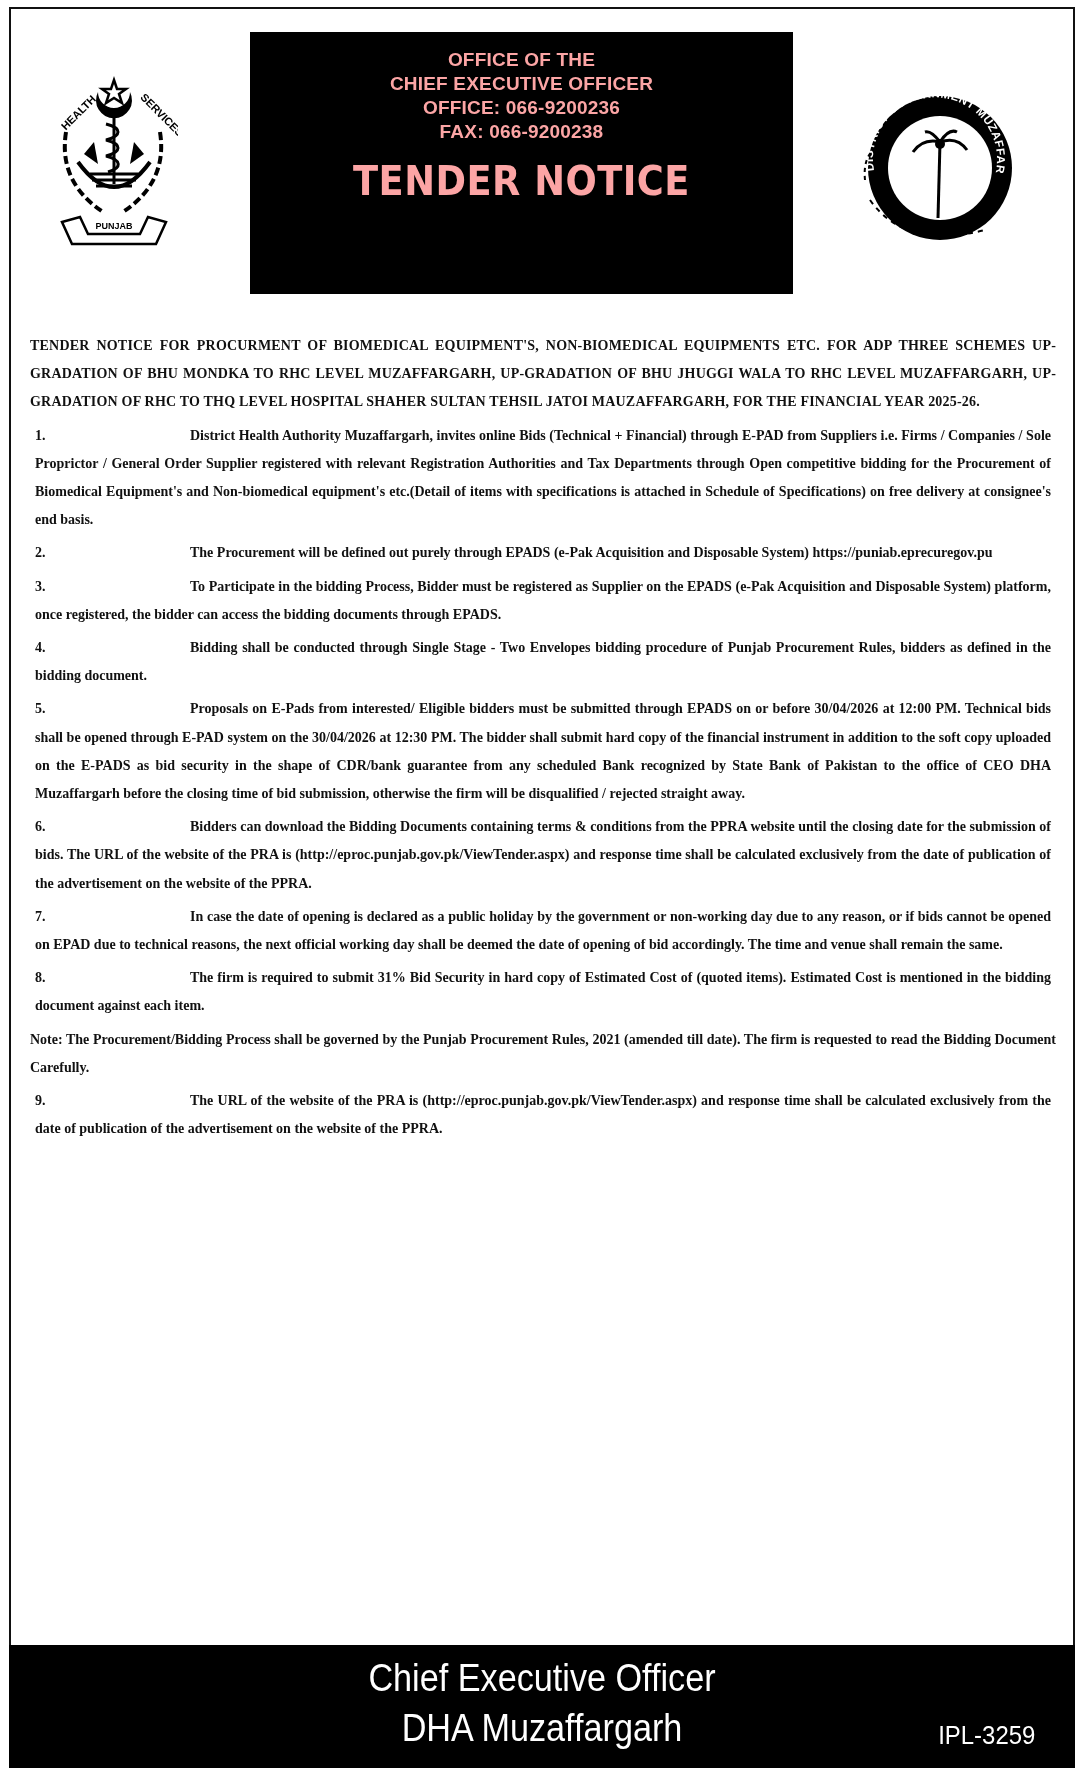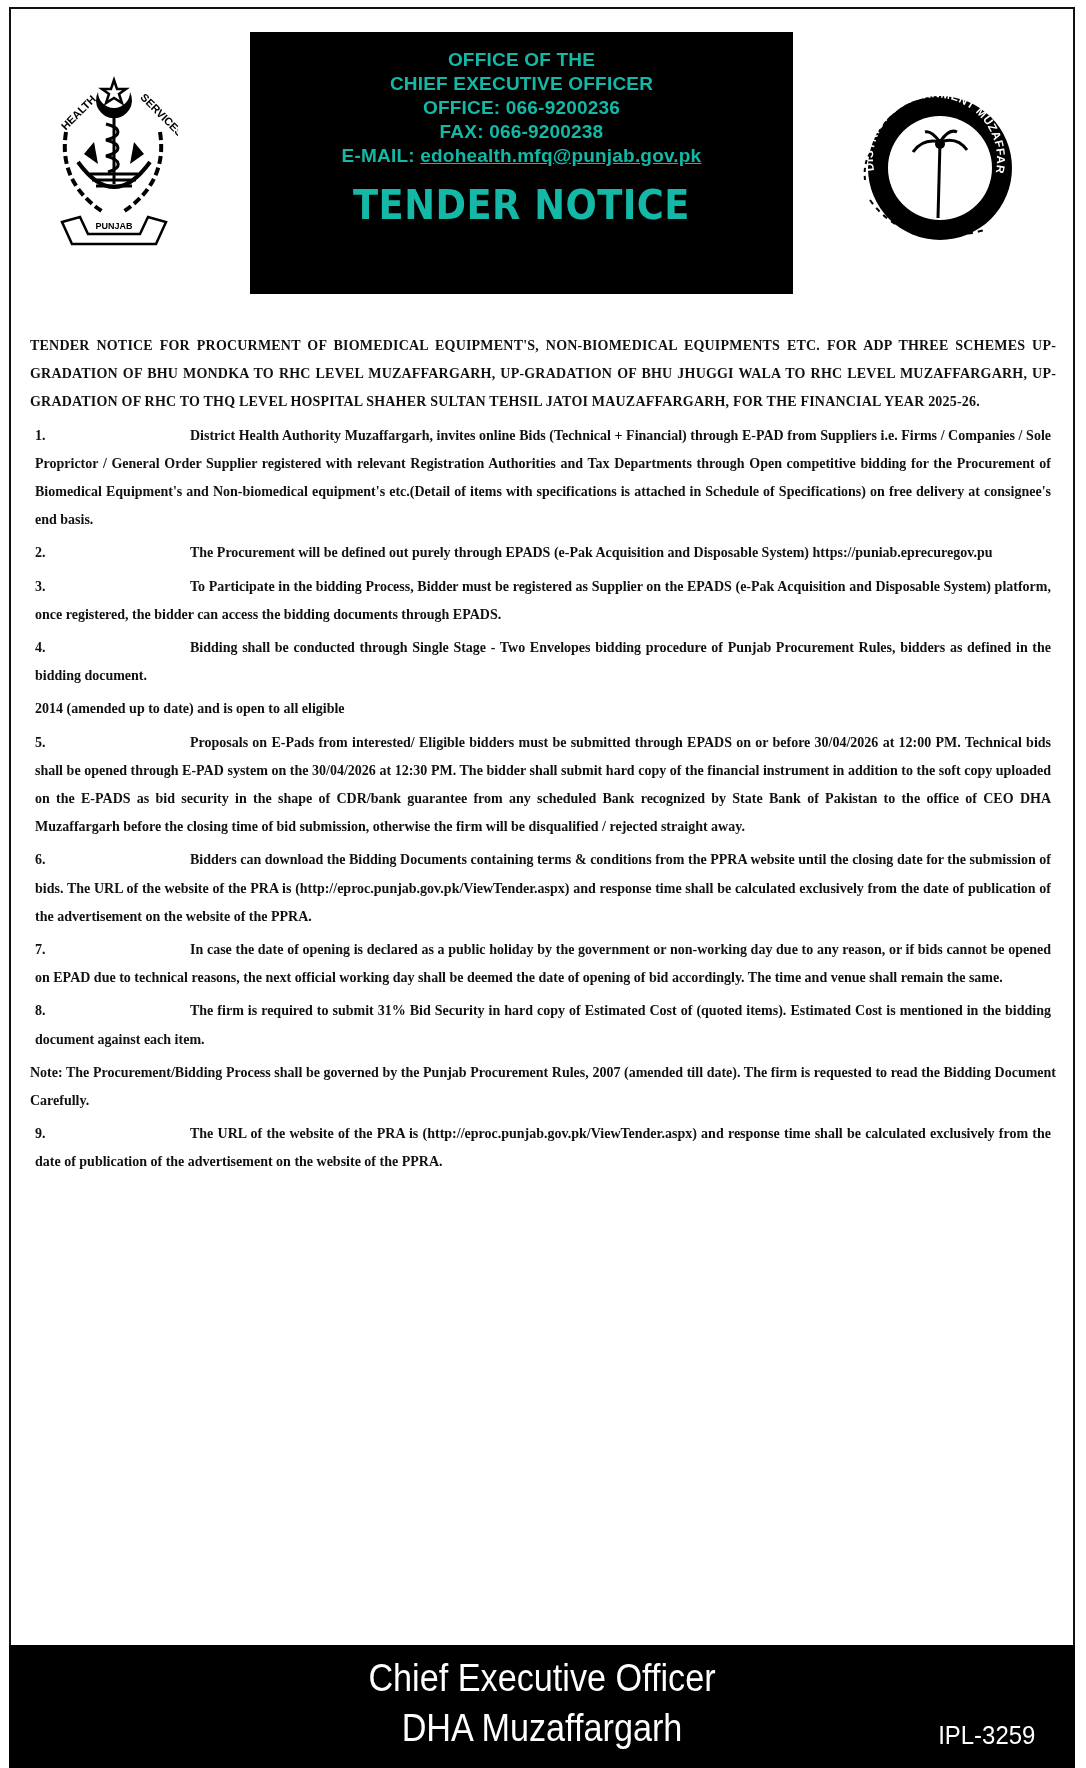--- a/index.html
+++ b/index.html
@@ -3,21 +3,21 @@
   <meta charset="utf-8">
   <style>
     html, body { margin: 0; padding: 0; background: #ffffff; }
     body { width: 1086px; height: 1768px; position: relative; overflow: hidden; }
     .frame {
       position: absolute; left: 9px; top: 7px; width: 1066px; height: 1751px;
       border: 2px solid #111; box-sizing: border-box; background: #fff;
     }
     .header-box {
       position: absolute; left: 250px; top: 32px; width: 543px; height: 262px;
-      background: #000; color: #14b8a6; text-align: center;
+      background: #000; color: #fca5a5; text-align: center;
       font-family: "Liberation Sans", sans-serif; font-weight: bold;
     }
     .header-box .line { font-size: 19px; line-height: 24px; letter-spacing: 0.2px; }
     .header-box .line1 { margin-top: 16px; }
     .header-box .email-link { text-decoration: underline; }
     .header-box .tender-title {
       font-family: "DejaVu Sans", sans-serif; font-size: 40px; font-weight: bold;
       margin-top: 14px; letter-spacing: 0.5px; transform: scaleX(0.92);
     }
     .logo-left { position: absolute; left: 48px; top: 72px; width: 130px; height: 180px; }
@@ -102,56 +102,51 @@
     <path d="M25 120 Q60 170 140 150" fill="none" stroke="#000" stroke-width="2" stroke-dasharray="5 5"></path>
     <path d="M20 100 Q18 80 28 70" fill="none" stroke="#000" stroke-width="2" stroke-dasharray="4 4"></path>
   </svg>
 </div>
 
 <div class="header-box">
   <div class="line line1">OFFICE OF THE</div>
   <div class="line">CHIEF EXECUTIVE OFFICER</div>
   <div class="line">OFFICE: 066-9200236</div>
   <div class="line">FAX: 066-9200238</div>
-  <div class="line">
-    <span>E-MAIL:</span>
-    <span class="email-link">edohealth.mfq@punjab.gov.pk</span>
-  </div>
   <div class="tender-title">TENDER NOTICE</div>
 </div>
 
 <div class="body-text">
   <p class="title-para">TENDER NOTICE FOR PROCURMENT OF BIOMEDICAL EQUIPMENT'S, NON-BIOMEDICAL EQUIPMENTS ETC. FOR ADP THREE SCHEMES UP-GRADATION OF BHU MONDKA TO RHC LEVEL MUZAFFARGARH, UP-GRADATION OF BHU JHUGGI WALA TO RHC LEVEL MUZAFFARGARH, UP-GRADATION OF RHC TO THQ LEVEL HOSPITAL SHAHER SULTAN TEHSIL JATOI MAUZAFFARGARH, FOR THE FINANCIAL YEAR 2025-26.</p>
 
   <p class="para">
     <span class="num">1.</span><span>District Health Authority Muzaffargarh, invites online Bids (Technical + Financial) through E-PAD from Suppliers i.e. Firms / Companies / Sole Proprictor / General Order Supplier registered with relevant Registration Authorities and Tax Departments through Open competitive bidding for the Procurement of Biomedical Equipment's and Non-biomedical equipment's etc.(Detail of items with specifications is attached in Schedule of Specifications) on free delivery at consignee's end basis.</span>
   </p>
   <p class="para">
     <span class="num">2.</span><span>The Procurement will be defined out purely through EPADS (e-Pak Acquisition and Disposable System) https://puniab.eprecuregov.pu</span>
   </p>
   <p class="para">
     <span class="num">3.</span><span>To Participate in the bidding Process, Bidder must be registered as Supplier on the EPADS (e-Pak Acquisition and Disposable System) platform, once registered, the bidder can access the bidding documents through EPADS.</span>
   </p>
   <p class="para">
     <span class="num">4.</span><span>Bidding shall be conducted through Single Stage - Two Envelopes bidding procedure of Punjab Procurement Rules, bidders as defined in the bidding document.</span>
   </p>
-  <p class="para">2014 (amended up to date) and is open to all eligible</p>
   <p class="para">
     <span class="num">5.</span><span>Proposals on E-Pads from interested/ Eligible bidders must be submitted through EPADS on or before 30/04/2026 at 12:00 PM. Technical bids shall be opened through E-PAD system on the 30/04/2026 at 12:30 PM. The bidder shall submit hard copy of the financial instrument in addition to the soft copy uploaded on the E-PADS as bid security in the shape of CDR/bank guarantee from any scheduled Bank recognized by State Bank of Pakistan to the office of CEO DHA Muzaffargarh before the closing time of bid submission, otherwise the firm will be disqualified / rejected straight away.</span>
   </p>
   <p class="para">
     <span class="num">6.</span><span>Bidders can download the Bidding Documents containing terms &amp; conditions from the PPRA website until the closing date for the submission of bids. The URL of the website of the PRA is (http://eproc.punjab.gov.pk/ViewTender.aspx) and response time shall be calculated exclusively from the date of publication of the advertisement on the website of the PPRA.</span>
   </p>
   <p class="para">
     <span class="num">7.</span><span>In case the date of opening is declared as a public holiday by the government or non-working day due to any reason, or if bids cannot be opened on EPAD due to technical reasons, the next official working day shall be deemed the date of opening of bid accordingly. The time and venue shall remain the same.</span>
   </p>
   <p class="para">
     <span class="num">8.</span><span>The firm is required to submit 31% Bid Security in hard copy of Estimated Cost of (quoted items). Estimated Cost is mentioned in the bidding document against each item.</span>
   </p>
-  <p class="note">Note: The Procurement/Bidding Process shall be governed by the Punjab Procurement Rules, 2007 (amended till date). The firm is requested to read the Bidding Document Carefully.</p>
+  <p class="note">Note: The Procurement/Bidding Process shall be governed by the Punjab Procurement Rules, 2021 (amended till date). The firm is requested to read the Bidding Document Carefully.</p>
   <p class="para">
     <span class="num">9.</span><span>The URL of the website of the PRA is (http://eproc.punjab.gov.pk/ViewTender.aspx) and response time shall be calculated exclusively from the date of publication of the advertisement on the website of the PPRA.</span>
   </p>
 </div>
 
 <div class="footer">
   <div class="sig1">Chief Executive Officer</div>
   <div class="sig2">DHA Muzaffargarh</div>
   <div class="ref">IPL-3259</div>
 </div>

